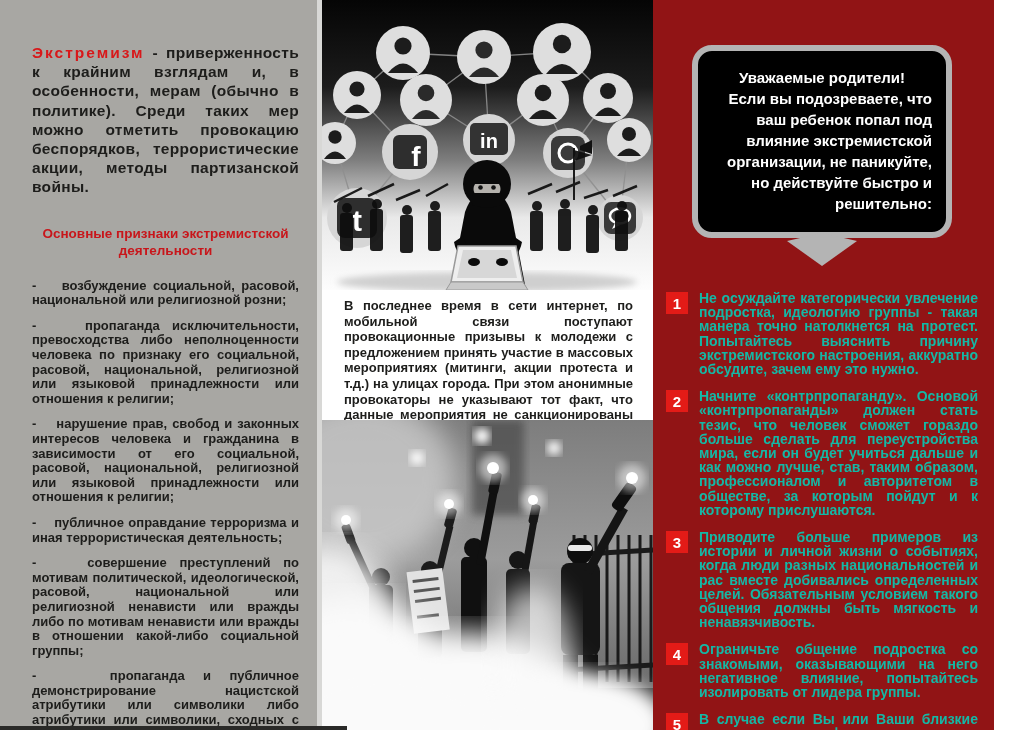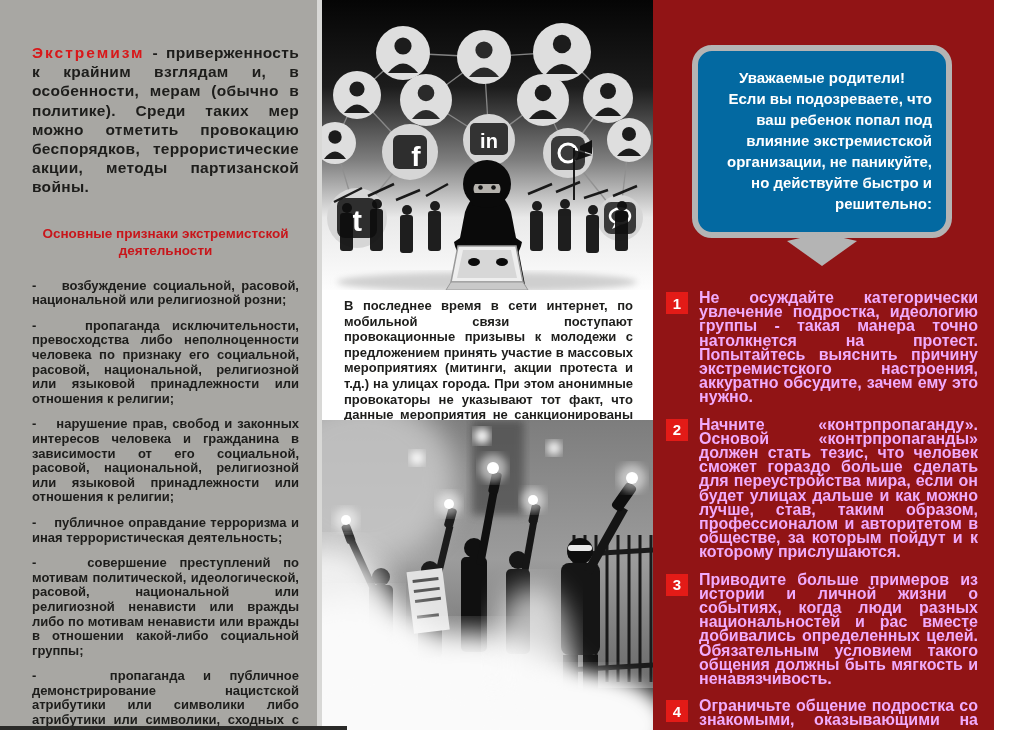--- a/index.html
+++ b/index.html
@@ -27,31 +27,31 @@
   .mid-illustration { width:331px; height:290px; display:block; }
   .mid-text { width:331px; height:130px; padding:8px 20px 0 22px; }
   .mid-text p { font-size:13px; font-weight:700; line-height:15.6px;
                 color:#1d1d1b; text-align:justify; }
   .mid-photo { width:331px; height:310px; display:block; }
 
   
   .col-right { width:341px; height:730px; background:#911415; position:relative;
                padding:45px 16px 0 13px; }
   .bubble-wrap { width:260px; margin:0 auto; position:relative; }
-  .bubble { background:#0369a1; border:6px solid #b4b4b4; border-radius:20px;
+  .bubble { background:#000000; border:6px solid #b4b4b4; border-radius:20px;
             padding:16px 14px 18px 14px; color:#fff; text-align:center; }
   .bubble-title { font-size:15px; font-weight:700; line-height:21px; }
   .bubble-text  { font-size:15px; font-weight:700; line-height:21px;text-align:right; }
   .bubble-tail { display:block; margin:-5px auto 0 auto; }
   .advice { margin-top:24px; }
   .advice-item { display:flex; gap:11px; margin-bottom:13px; }
   .badge { flex:none; width:22px; height:22px; background:#e31b17; color:#ffffff;
            font-size:15px; font-weight:700; display:flex; align-items:center;
            justify-content:center; margin-top:1px; }
-  .advice-text { font-size:16px; font-weight:700; line-height:14.2px; color:#f0abfc;
+  .advice-text { font-size:14px; font-weight:700; line-height:14.2px; color:#14b8a6;
                  text-align:justify; }
 </style>
 </head>
 <body>
 
 <div class="page">
 
   <div class="col-left">
     <p class="intro"><span class="term">Экстремизм</span><span> - приверженность к крайним взглядам и, в особенности, мерам (обычно в политике). Среди таких мер можно отметить провокацию беспорядков, террористические акции, методы партизанской войны.</span></p>
 
@@ -366,21 +366,21 @@
       </svg>
     </div>
 
     <div class="advice">
       <div class="advice-item">
         <div class="badge">1</div>
         <div class="advice-text">Не осуждайте категорически увлечение подростка, идеологию группы - такая манера точно натолкнется на протест. Попытайтесь выяснить причину экстремистского настроения, аккуратно обсудите, зачем ему это нужно.</div>
       </div>
       <div class="advice-item">
         <div class="badge">2</div>
-        <div class="advice-text">Начните «контрпропаганду». Основой «контрпропаганды» должен стать тезис, что человек сможет гораздо больше сделать для переустройства мира, если он будет улицах дальше и как можно лучше, став, таким образом, профессионалом и авторитетом в обществе, за которым пойдут и к которому прислушаются.</div>
+        <div class="advice-text">Начните «контрпропаганду». Основой «контрпропаганды» должен стать тезис, что человек сможет гораздо больше сделать для переустройства мира, если он будет учиться дальше и как можно лучше, став, таким образом, профессионалом и авторитетом в обществе, за которым пойдут и к которому прислушаются.</div>
       </div>
       <div class="advice-item">
         <div class="badge">3</div>
         <div class="advice-text">Приводите больше примеров из истории и личной жизни о событиях, когда люди разных национальностей и рас вместе добивались определенных целей. Обязательным условием такого общения должны быть мягкость и ненавязчивость.</div>
       </div>
       <div class="advice-item">
         <div class="badge">4</div>
         <div class="advice-text">Ограничьте общение подростка со знакомыми, оказывающими на него негативное влияние, попытайтесь изолировать от лидера группы.</div>
       </div>
       <div class="advice-item">

